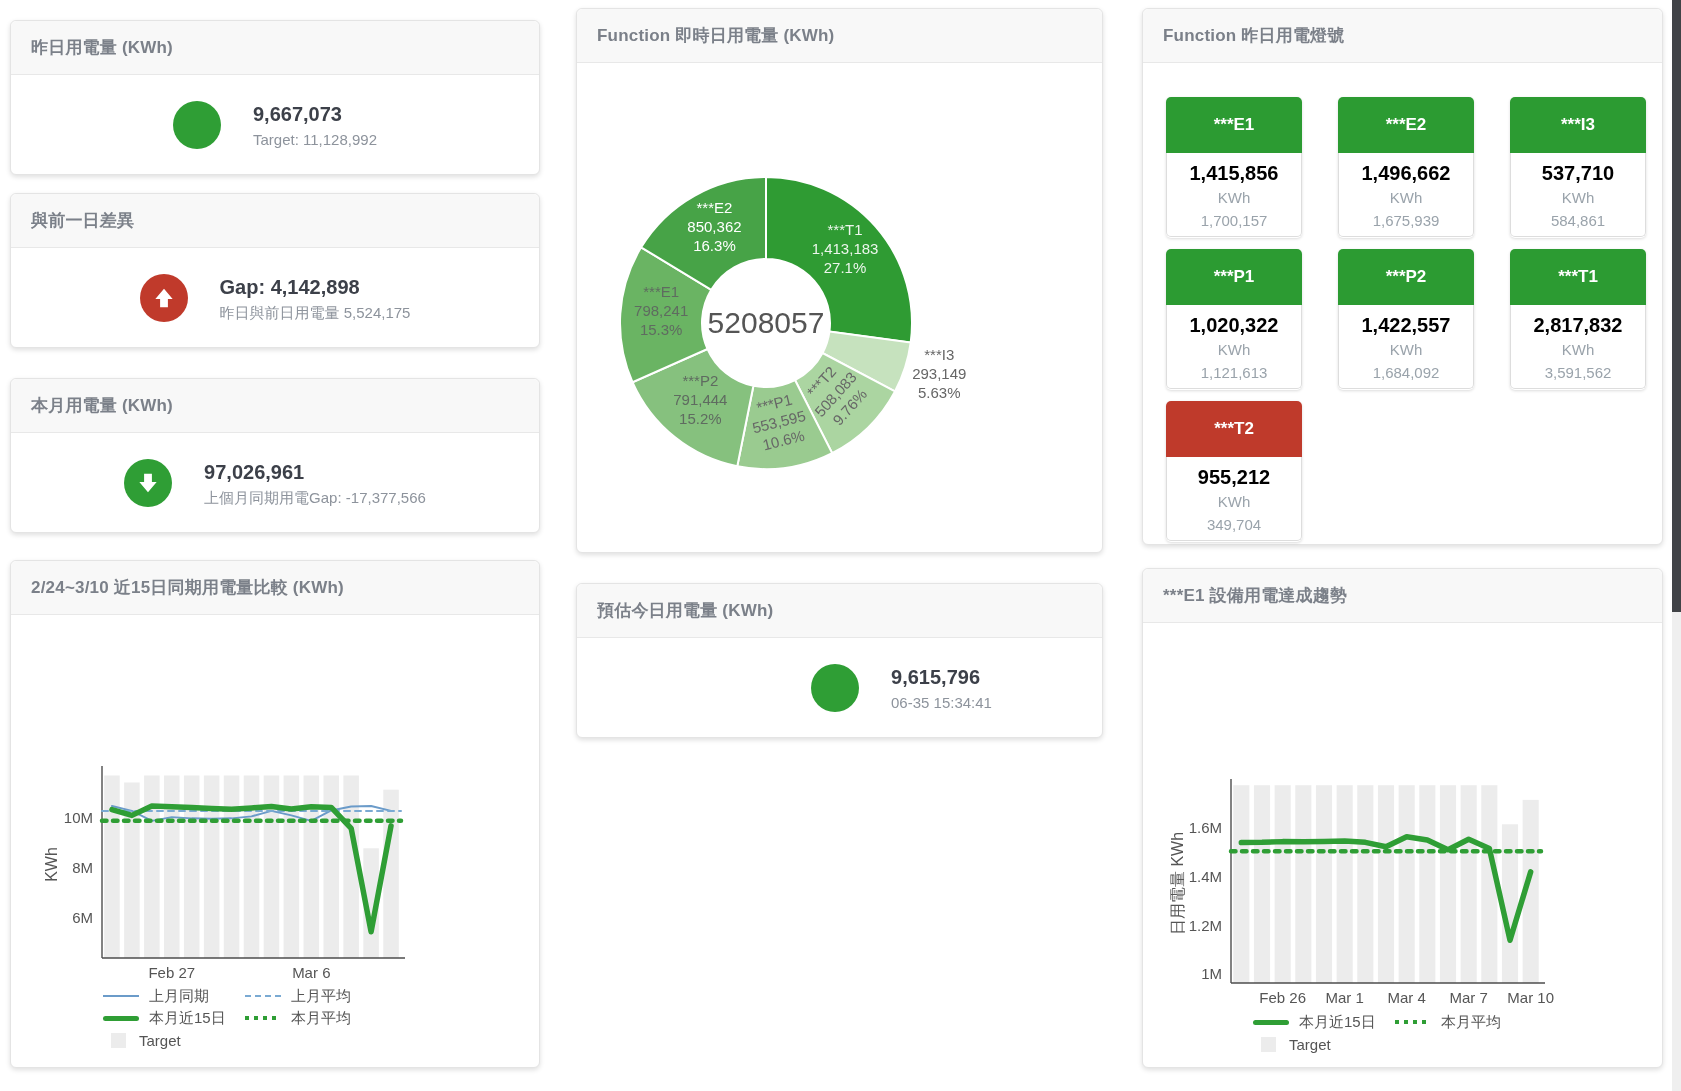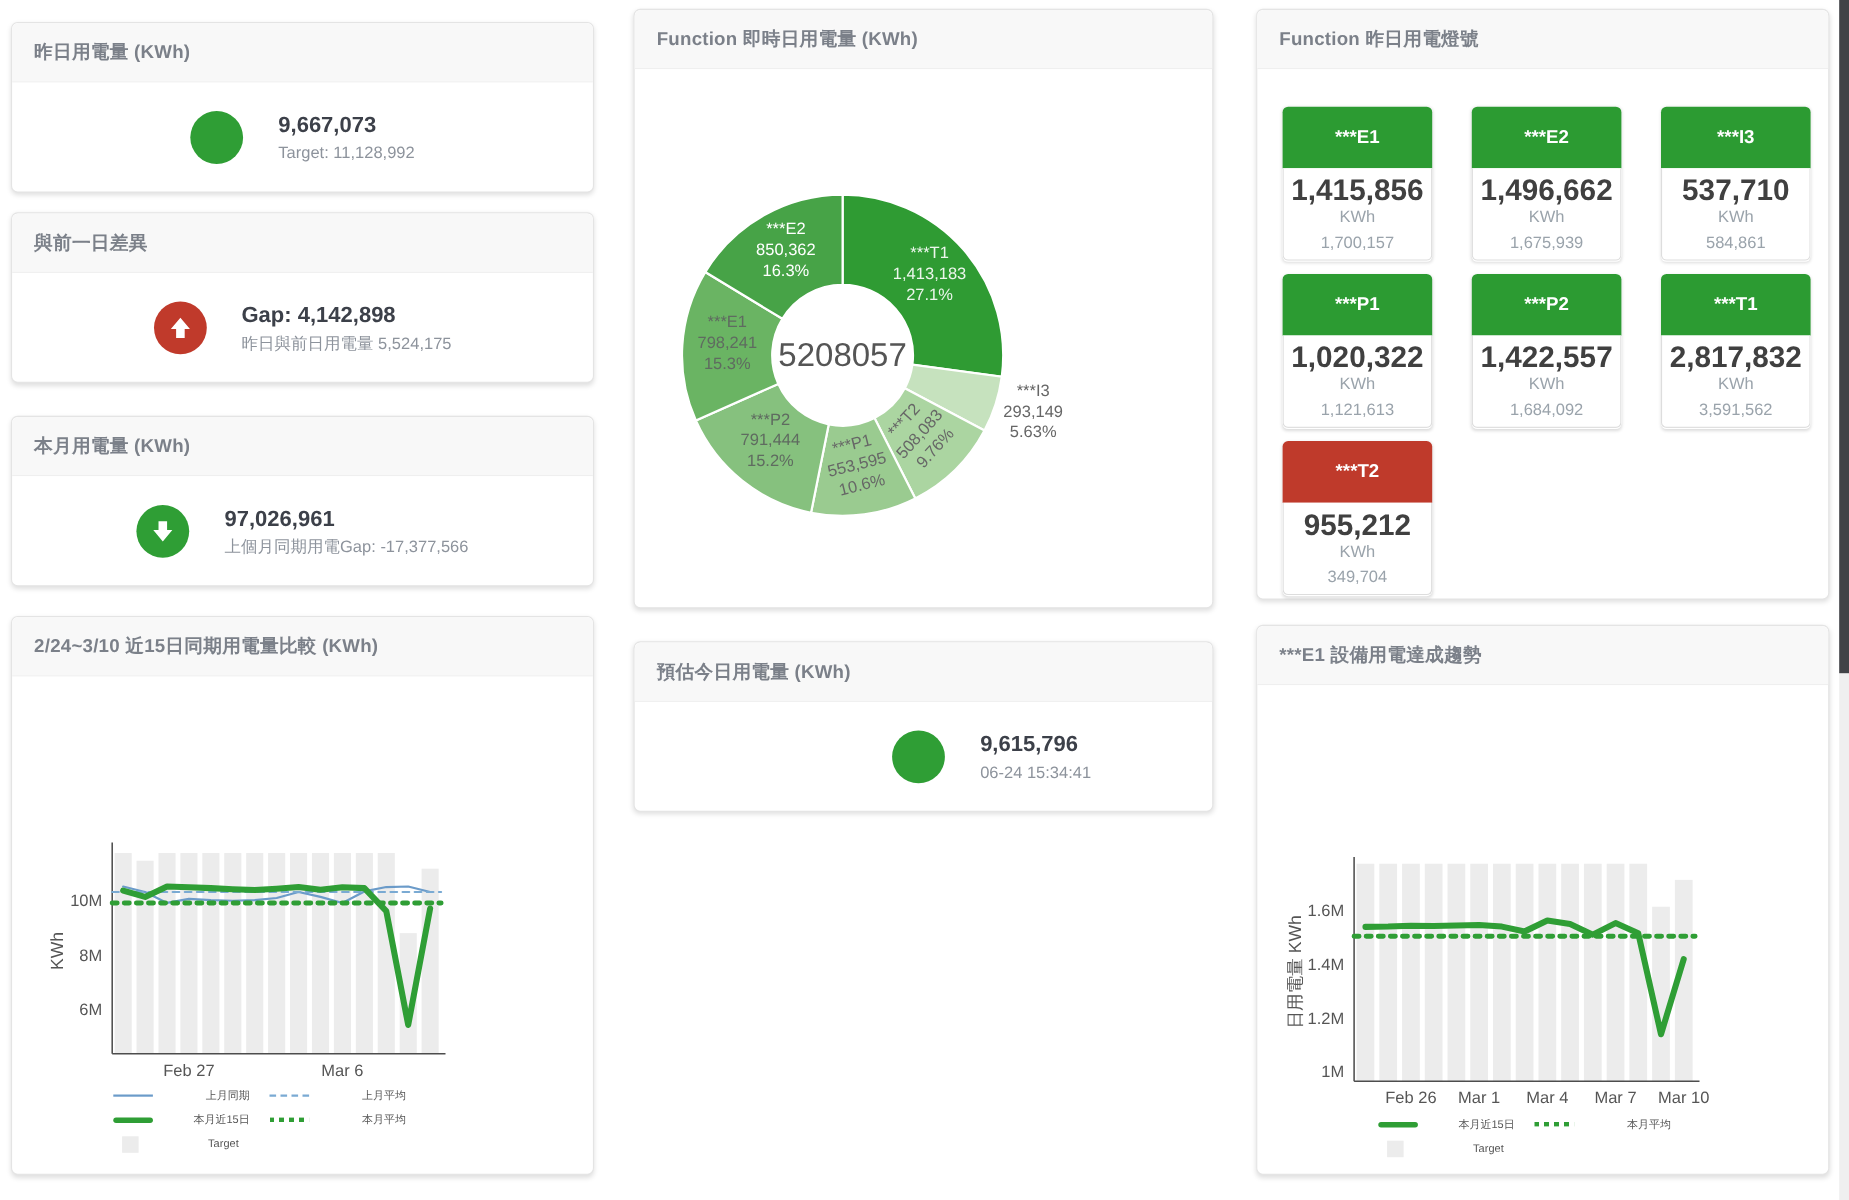--- a/index.html
+++ b/index.html
@@ -21,25 +21,25 @@
   
   .tiles{position:absolute;left:0;top:54px;right:0;bottom:0;
          display:grid;grid-template-columns:136px 136px 136px;column-gap:36px;row-gap:11px;
          padding:34px 18px 0 23px;align-content:start;}
   .tile{width:136px;height:141px;border-radius:5px;box-shadow:0 1px 3px rgba(0,0,0,.14);}
   .tile-h{height:56px;border-radius:5px 5px 0 0;display:flex;align-items:center;justify-content:center;
           color:#fff;font-weight:bold;font-size:17px;background:#2c9b32;}
   .tile.red .tile-h{background:#bf3a2b;}
   .tile-body{height:84px;background:#fff;border:1px solid #ddd;border-top:none;border-radius:0 0 5px 5px;
              text-align:center;box-sizing:border-box;padding-top:7px;}
-  .tile-v{color:#404040;font-weight:bold;font-size:27px;line-height:26px;}
+  .tile-v{color:#000000;font-weight:bold;font-size:20px;line-height:26px;}
   .tile-u{color:#9aa3ab;font-size:15px;line-height:23px;}
   .tile-t{color:#9aa3ab;font-size:15px;line-height:23px;}
   
-  .legend{position:absolute;font-size:10px;color:#555;text-align:right;}
+  .legend{position:absolute;font-size:15px;color:#555;}
   .lrow{display:flex;align-items:center;height:22px;}
   .litem{display:inline-flex;align-items:center;cursor:pointer;}
   .ls{display:inline-block;margin-right:10px;}
   .ltext{display:inline-block;min-width:78px;margin-right:18px;}
   .ls-solidblue{width:36px;height:2px;background:#6b9bc9;}
   .ls-dashblue{width:36px;height:0;border-top:2px dashed #7aaad3;}
   .ls-thickgreen{width:36px;height:5px;background:#2f9e35;border-radius:3px;}
   .ls-dotgreen{width:36px;height:4px;background:repeating-linear-gradient(90deg,#2f9e35 0 4px,transparent 4px 9px);}
   .ls-target{width:15px;height:15px;background:#ececec;margin-left:8px;margin-right:13px;}
   svg{position:absolute;left:0;top:0;}
@@ -194,21 +194,21 @@
 
   <section class="card" style="left:576px;top:583px;width:527px;height:155px">
     <div class="card-h">
       <span class="card-title">預估今日用電量 (KWh)</span>
     </div>
     <div class="card-b">
       <div class="stat-row shift-right">
         <span class="circle green"></span>
         <div>
           <div class="stat-num">9,615,796</div>
-          <div class="stat-sub" style="text-align:right">06-24 15:34:41</div>
+          <div class="stat-sub" style="text-align:right">06-35 15:34:41</div>
         </div>
       </div>
     </div>
   </section>
 
   <section class="card" style="left:1142px;top:8px;width:521px;height:537px">
     <div class="card-h">
       <span class="card-title">Function 昨日用電燈號</span>
     </div>
     <div class="tiles">

